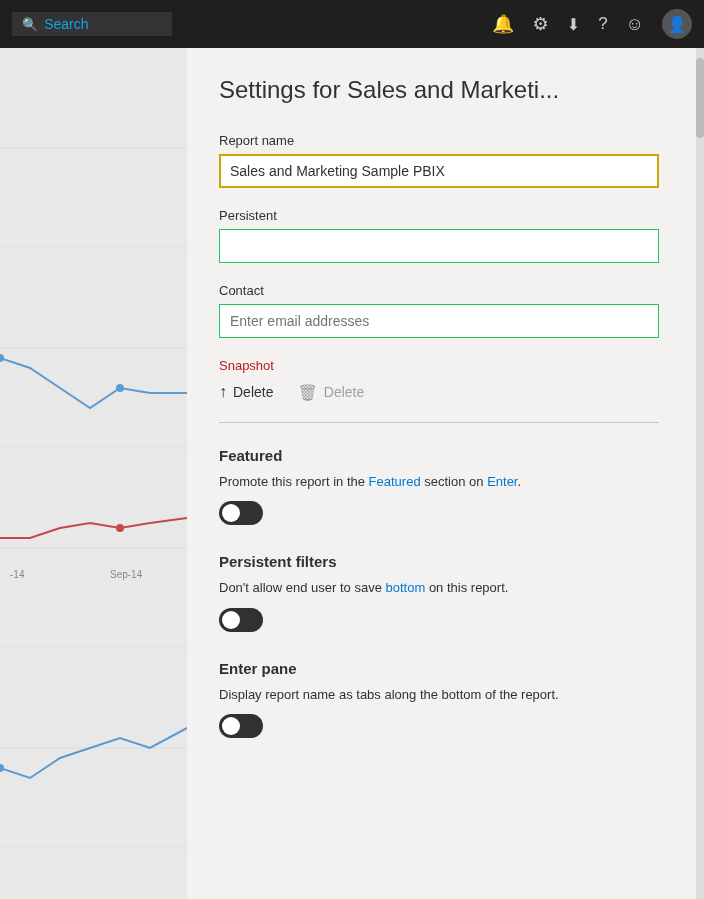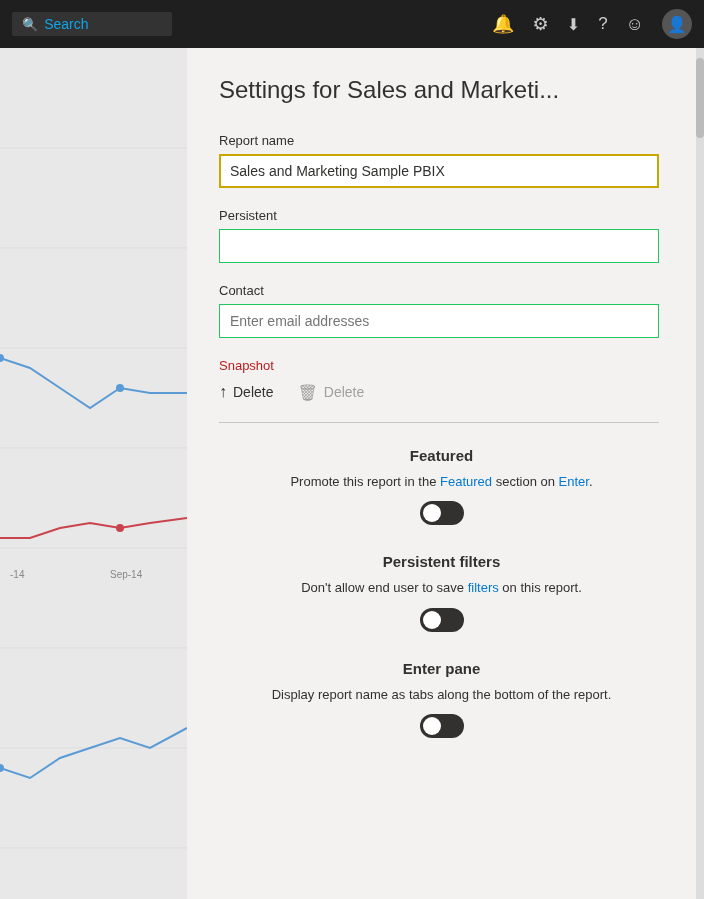--- a/index.html
+++ b/index.html
@@ -180,21 +180,20 @@
     .divider {
       border: none;
       border-top: 1px solid #c8c6c4;
       margin: 8px 0 24px 0;
       max-width: 440px;
     }
 
     
     .section {
       margin-bottom: 24px;
-      text-align: center;
     }
     .section-title {
       font-size: 15px;
       font-weight: 600;
       color: #323130;
       margin-bottom: 8px;
     }
     .section-desc {
       font-size: 13px;
       color: #323130;
@@ -317,21 +316,21 @@
         Promote this report in the <span class="link">Featured</span> section on <span class="link">Enter</span>.
       </div>
       <div class="toggle-switch">
         <div class="toggle-thumb"></div>
       </div>
     </div>
 
     <div class="section">
       <div class="section-title">Persistent filters</div>
       <div class="section-desc">
-        Don't allow end user to save <span class="link">filters</span> on this report.
+        Don't allow end user to save <span class="link">bottom</span> on this report.
       </div>
       <div class="toggle-switch">
         <div class="toggle-thumb"></div>
       </div>
     </div>
 
     <div class="section">
       <div class="section-title">Enter pane</div>
       <div class="section-desc">Display report name as tabs along the bottom of the report.</div>
       <div class="toggle-switch">

